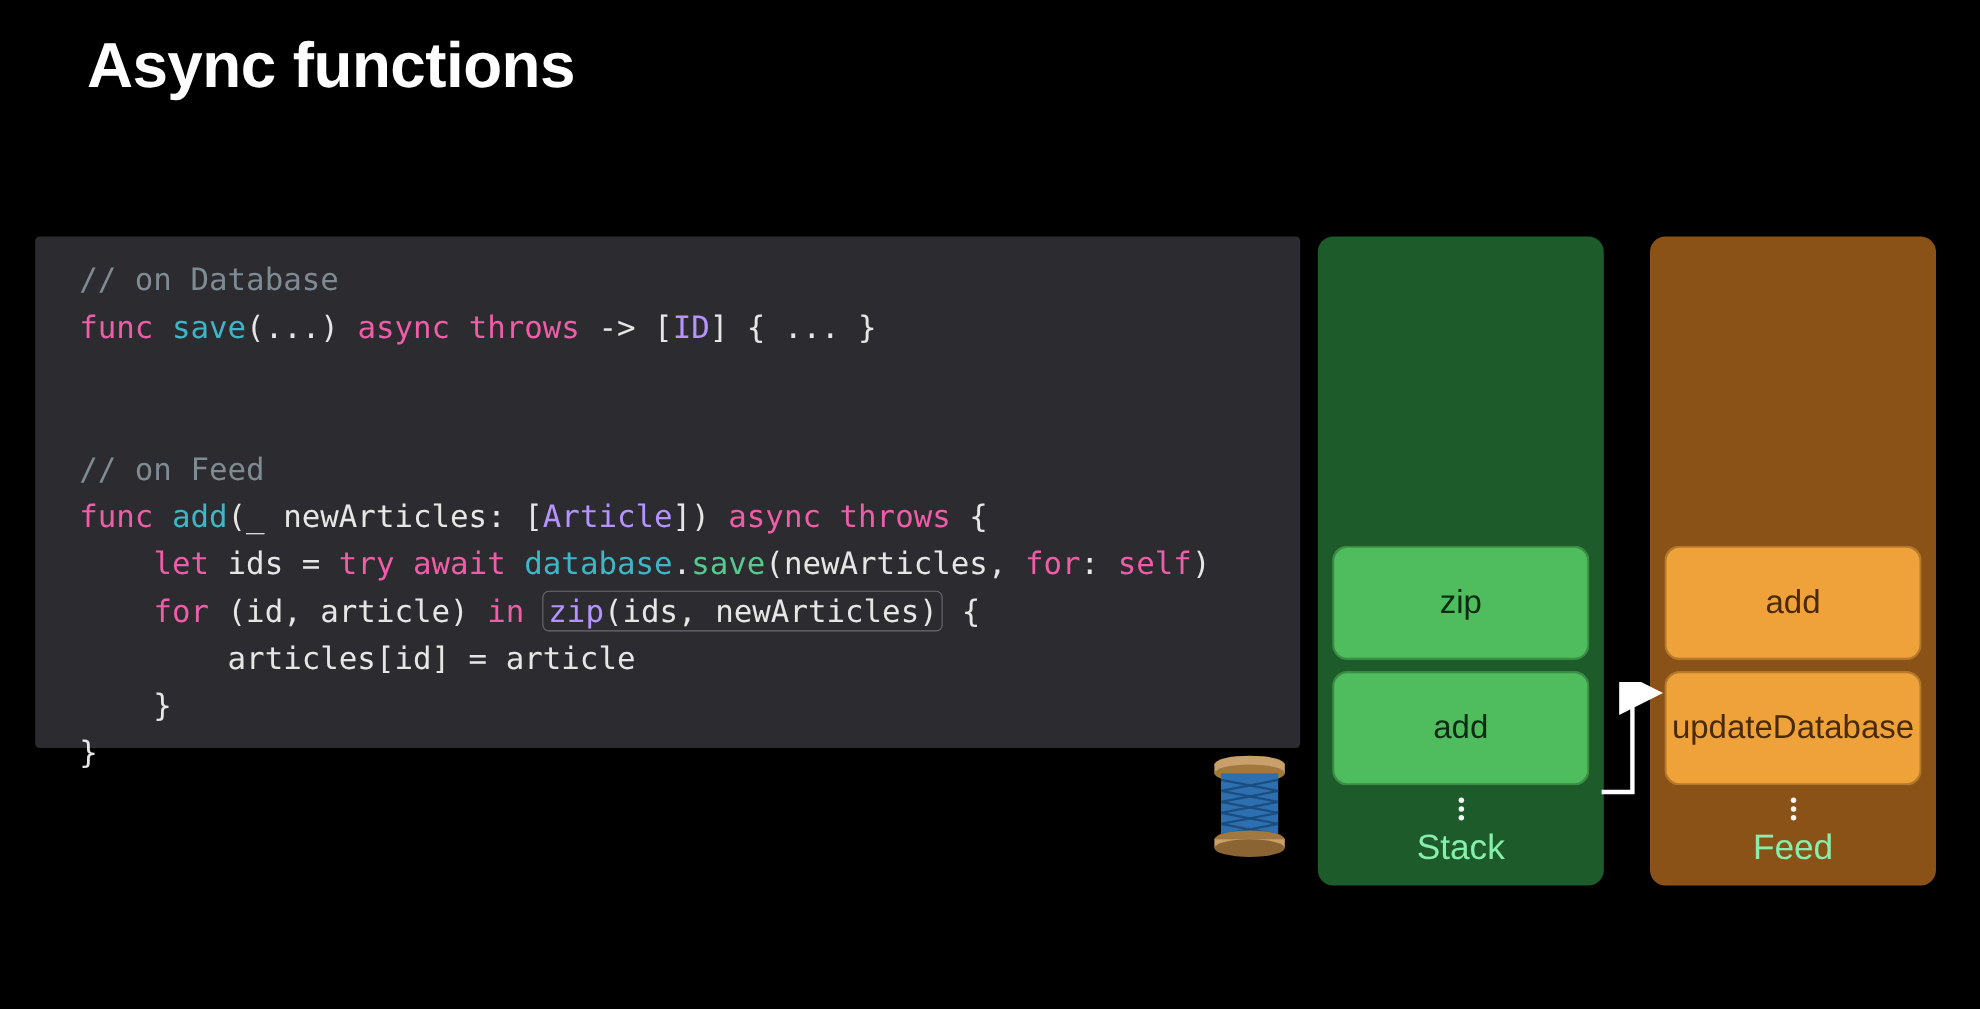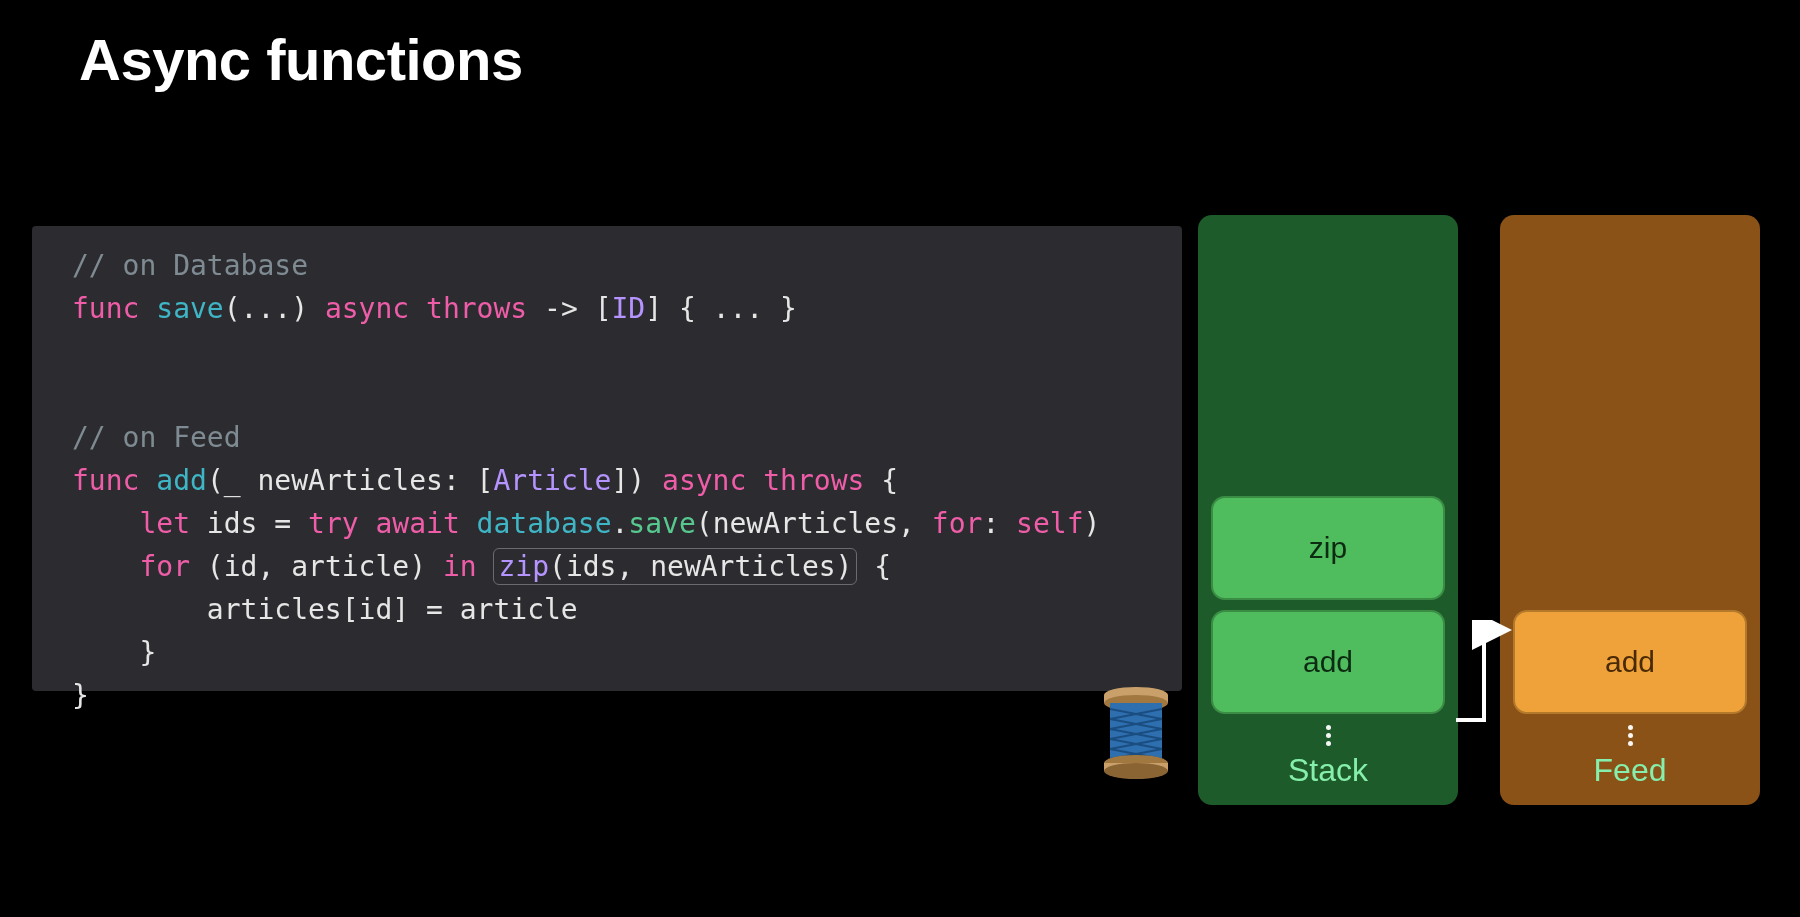--- a/index.html
+++ b/index.html
@@ -20,21 +20,21 @@
     position: absolute;
     left: 79px;
     top: 26px;
     font-size: 58px;
     font-weight: 700;
     letter-spacing: -0.5px;
   }
   .code-block {
     position: absolute;
     left: 32px;
-    top: 226px;
+    top: 215px;
     width: 1150px;
     height: 465px;
     background: #2c2c30;
     border-radius: 4px;
     padding: 18px 40px;
     font-family: "SF Mono", Menlo, Consolas, monospace;
     font-size: 28px;
     line-height: 43px;
     color: #e6e6e6;
     white-space: pre;
@@ -166,20 +166,21 @@
     <div class="dots">
         <span></span>
         <span></span>
         <span></span>
       </div>
     <div class="col-label">Stack</div>
   </div>
 
   <div class="mem-col col-heap">
     <div class="frame frame-heap">add</div>
+    <div class="frame frame-heap">updateDatabase</div>
     <div class="dots">
         <span></span>
         <span></span>
         <span></span>
       </div>
     <div class="col-label">Feed</div>
   </div>
 
   <svg class="arrow" viewBox="0 0 58 110">
     <defs>

